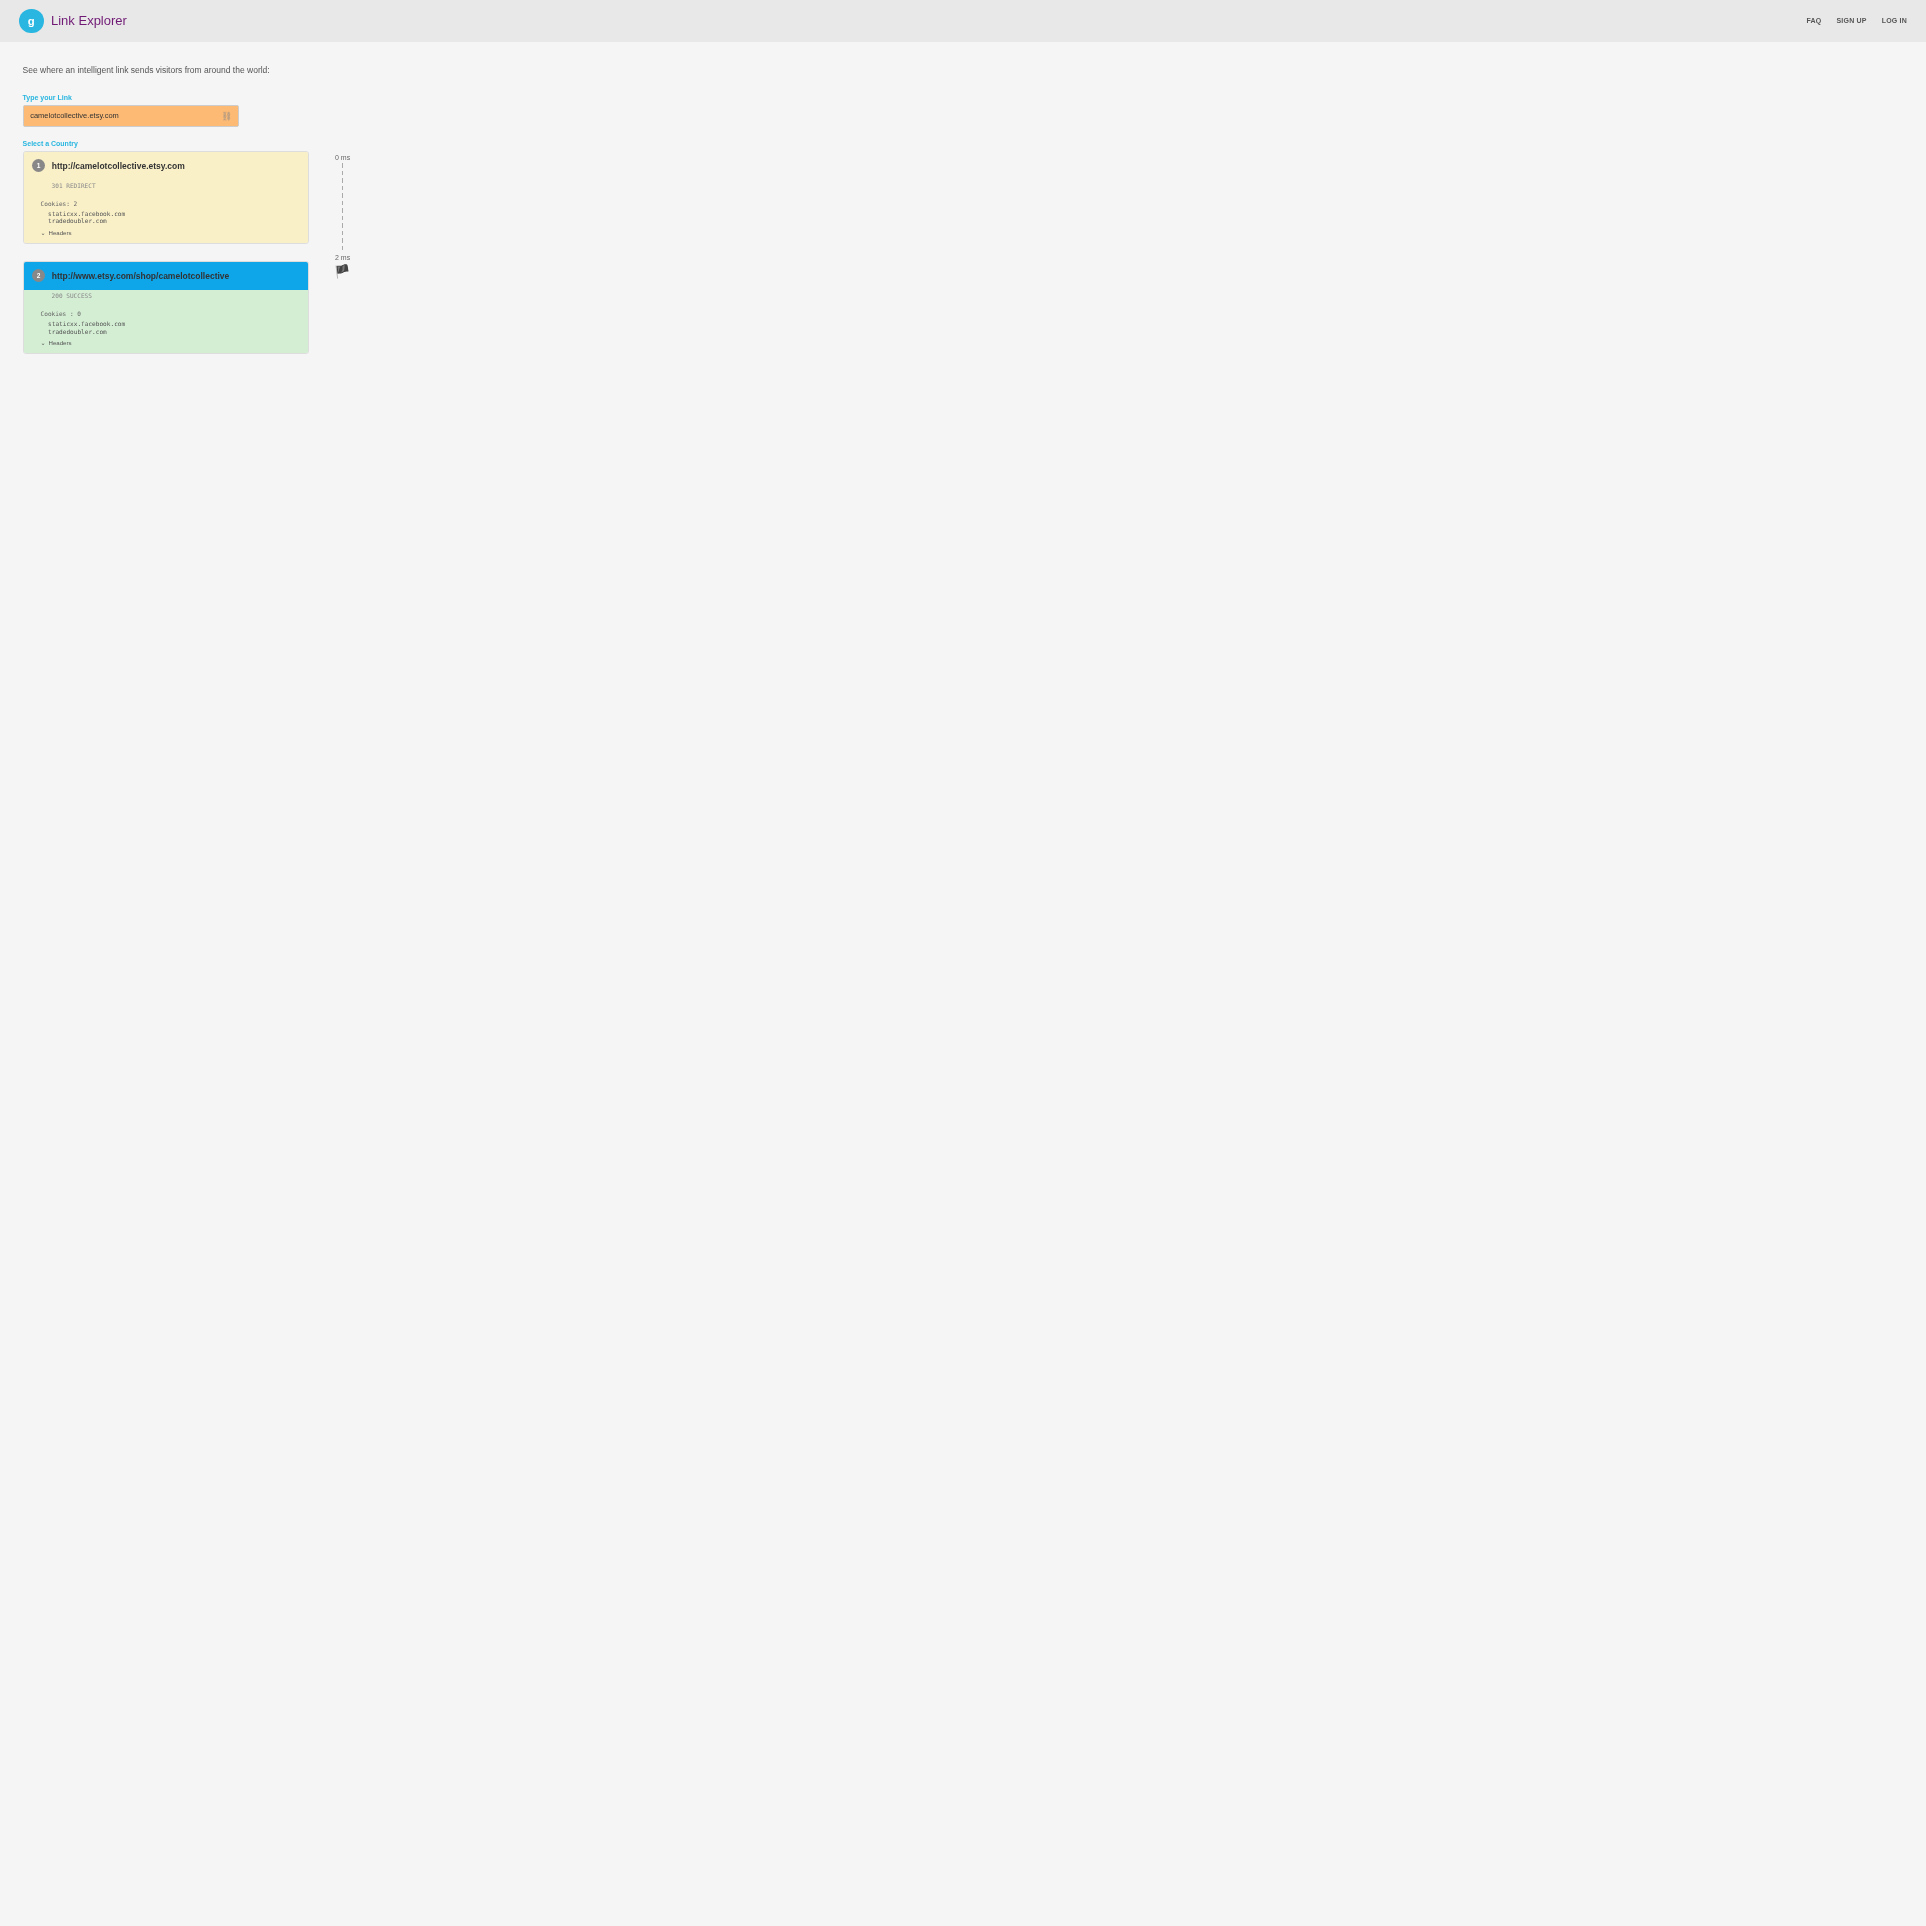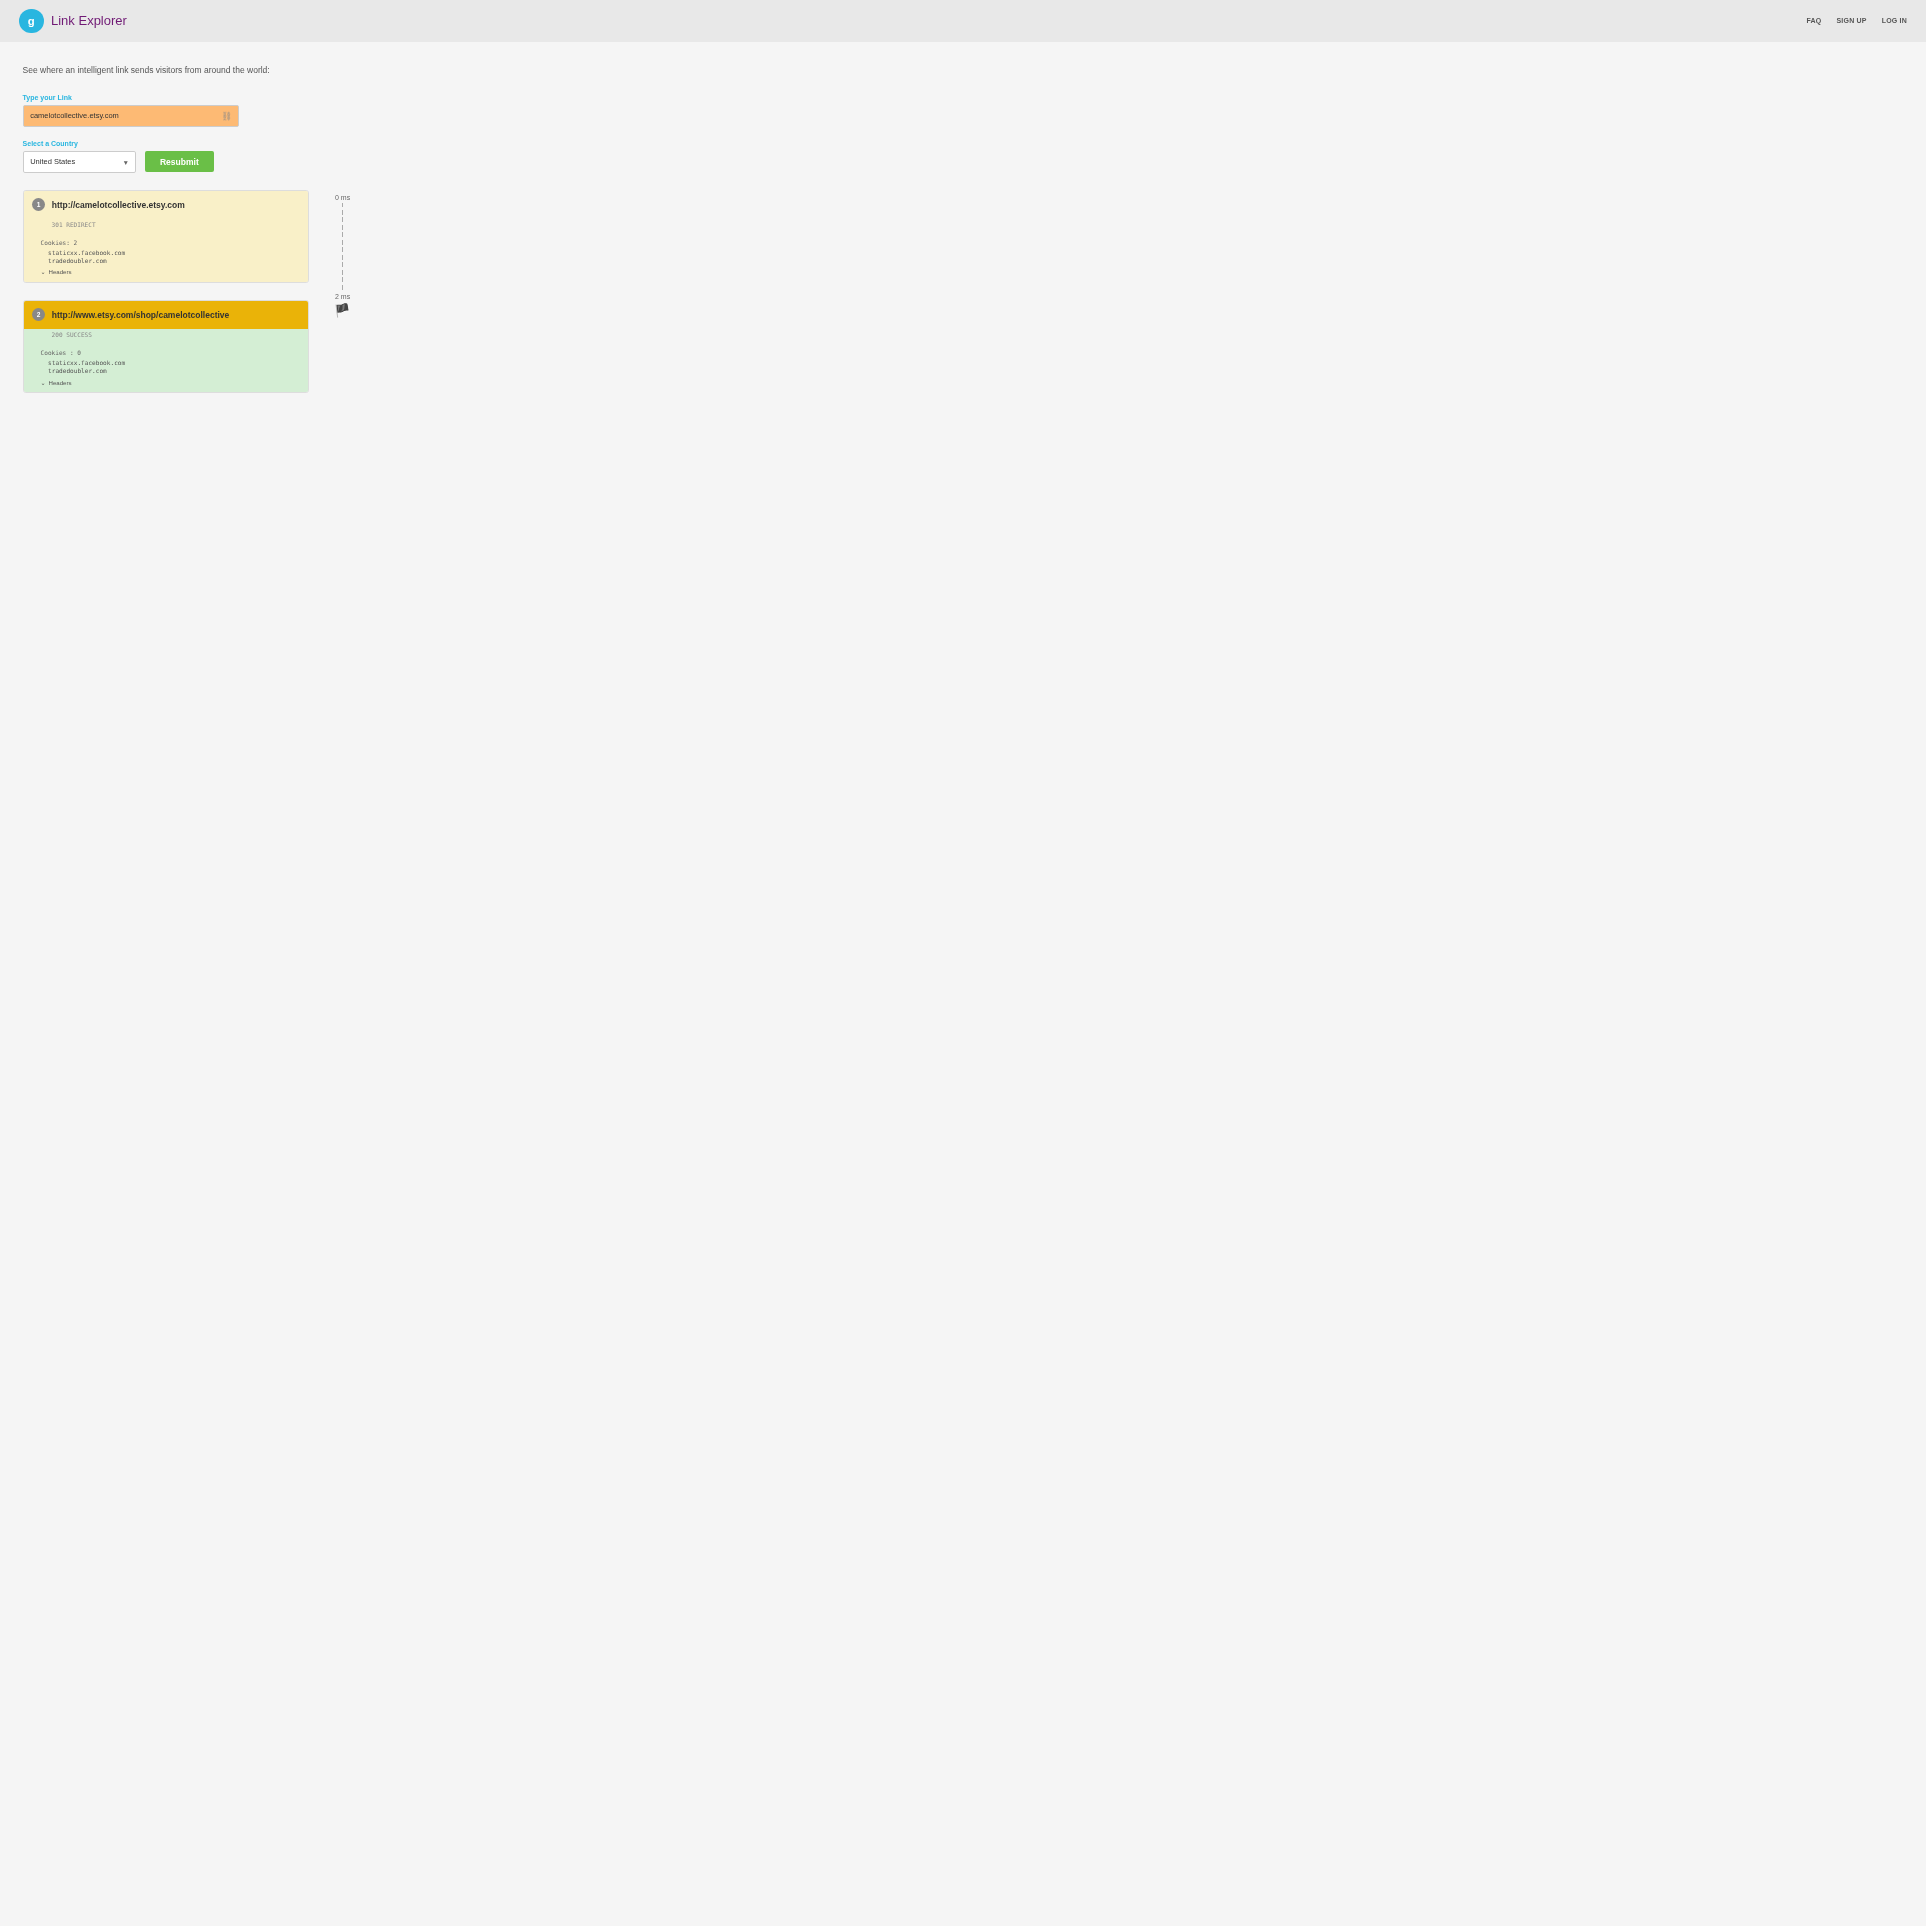--- a/index.html
+++ b/index.html
@@ -164,21 +164,21 @@
       border: 0.5px solid #ddd;
     }
 
     .card-header {
       display: flex;
       align-items: center;
       gap: 6.6px;
       padding: 7.5px 8.5px;
     }
     .card-header.yellow { background: #f9f0c8; }
-    .card-header.green { background: #eab308; }
+    .card-header.green { background: #0ea5e9; }
 
     .step-badge {
       width: 13px;
       height: 13px;
       border-radius: 50%;
       background: #888;
       color: white;
       font-size: 6.6px;
       font-weight: bold;
       display: flex;
@@ -283,29 +283,20 @@
 
   <p class="page-desc">See where an intelligent link sends visitors from around the world:</p>
 
   <label class="form-label">Type your Link</label>
   <div class="input-wrapper">
     <input class="link-input" type="text" value="camelotcollective.etsy.com" style="">
     <span class="link-icon">⛓</span>
   </div>
 
   <label class="form-label">Select a Country</label>
-  <div class="country-row">
-    <div class="country-select-wrapper">
-      <select class="country-select">
-        <option>United States</option>
-      </select>
-      <span class="chevron-icon">▼</span>
-    </div>
-    <button class="resubmit-btn">Resubmit</button>
-  </div>
 
   <div class="results-area">
     <div class="results-cards">
 
       <div class="result-card">
         <div class="card-header yellow">
           <div class="step-badge">
             <span>1</span>
           </div>
           <span class="card-url">http://camelotcollective.etsy.com</span>

